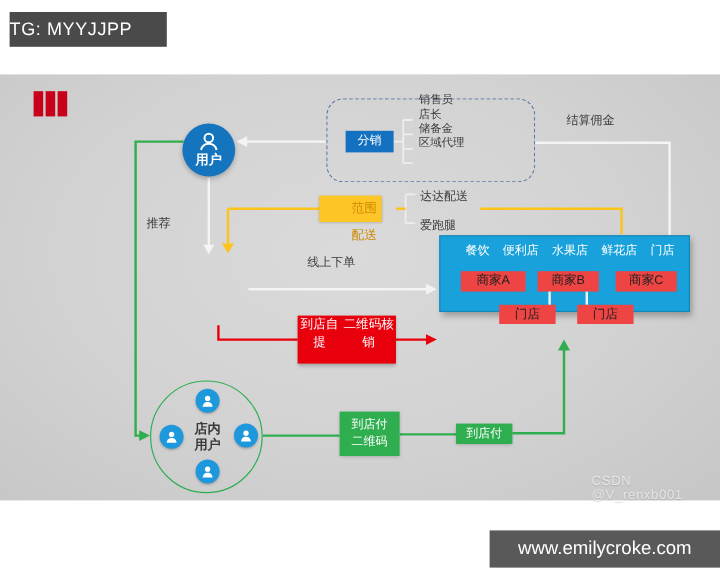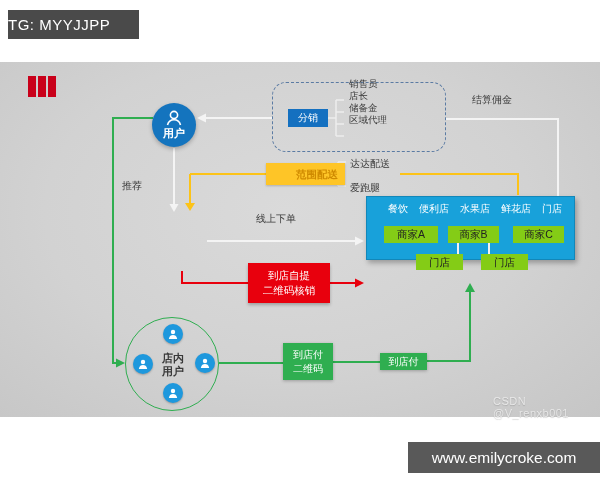--- a/index.html
+++ b/index.html
@@ -28,47 +28,47 @@
 
   .dashed-box { left:272px; top:20px; width:174px; height:70px;
     border:1.5px dashed #5b7ba3; border-radius:14px; }
   .dist-label { left:288px; top:47px; width:40px; height:18px; background:#1470c0;
     color:#fff; font-size:10px; line-height:18px; text-align:center; }
   .dist-items { left:349px; top:16px; font-size:9.5px; line-height:12px; color:#3a3a3a; }
   .dist-items div { height:12px; }
 
   .small-label { color:#3a3a3a; font-size:10px; }
 
-  .yellow-label { left:266px; top:101px; width:79px; height:22px; background:#fec527;
-    color:#cf8a00; font-weight:bold; font-size:10.5px; line-height:22px; text-align:center;
+  .yellow-label { left:266px; top:101px; width:52px; height:22px; background:#fec527;
+    color:#cf8a00; font-weight:normal; font-size:10.5px; line-height:22px; text-align:center;
     box-shadow:0 1px 2px rgba(0,0,0,.2);padding-left:23px; }
 
   .red-box { left:248px; top:201px; width:82px; height:40px; background:#e8000d; color:#fff;
-    font-size:10.5px; text-align:center; display:flex; flex-direction:column;
+    font-size:10.5px; text-align:center; display:flex; flex-direction:row;
     justify-content:center; line-height:15px; box-shadow:0 2px 3px rgba(0,0,0,.25); }
 
   .green-box { background:#2fae50; color:#fff; text-align:center;
     box-shadow:0 1px 3px rgba(0,0,0,.25); }
   .green-box.two { left:283px; top:281px; width:50px; height:37px; font-size:10px;
     display:flex; flex-direction:column; justify-content:center; line-height:14px; }
   .green-box.one { left:380px; top:291px; width:47px; height:17px; font-size:10px; line-height:17px; }
 
   .instore-circle { left:125px; top:255px; width:94px; height:94px; border-radius:50%;
     border:1.5px solid #2fae50; }
   .instore-text { left:0; top:0; width:94px; height:94px; display:flex; flex-direction:column;
     align-items:center; justify-content:center; color:#3a3a3a; font-size:11px;
     font-weight:bold; line-height:13px; }
   .badge { width:20px; height:20px; border-radius:50%; background:#1e98dd;
     box-shadow:0 1px 2px rgba(0,0,0,.25); display:flex; align-items:center; justify-content:center; }
 
   .panel { left:366px; top:134px; width:209px; height:64px; background:#18a1da;
     border:1px solid rgba(10,105,145,.45); box-shadow:2px 3px 5px rgba(0,0,0,.28); }
   .panel-tabs { position:absolute; left:21px; top:5px; display:flex; gap:11px;
     color:#fff; font-size:10px; }
-  .white-box { position:absolute; height:17px; background:#84cc16; color:#222; font-size:10.5px;
+  .white-box { position:absolute; height:17px; background:#ef4444; color:#222; font-size:10.5px;
     line-height:17px; text-align:center; }
   .store-box { height:16px; line-height:16px; }
   .connector { position:absolute; width:2px; height:11px; background:#f2f2f2; }
 
   .watermark { left:493px; top:333px; font-size:11px; color:rgba(255,255,255,.62);
     text-shadow:0 1px 1px rgba(120,120,120,.35); letter-spacing:.5px; }
 </style>
 </head>
 <body>
 

